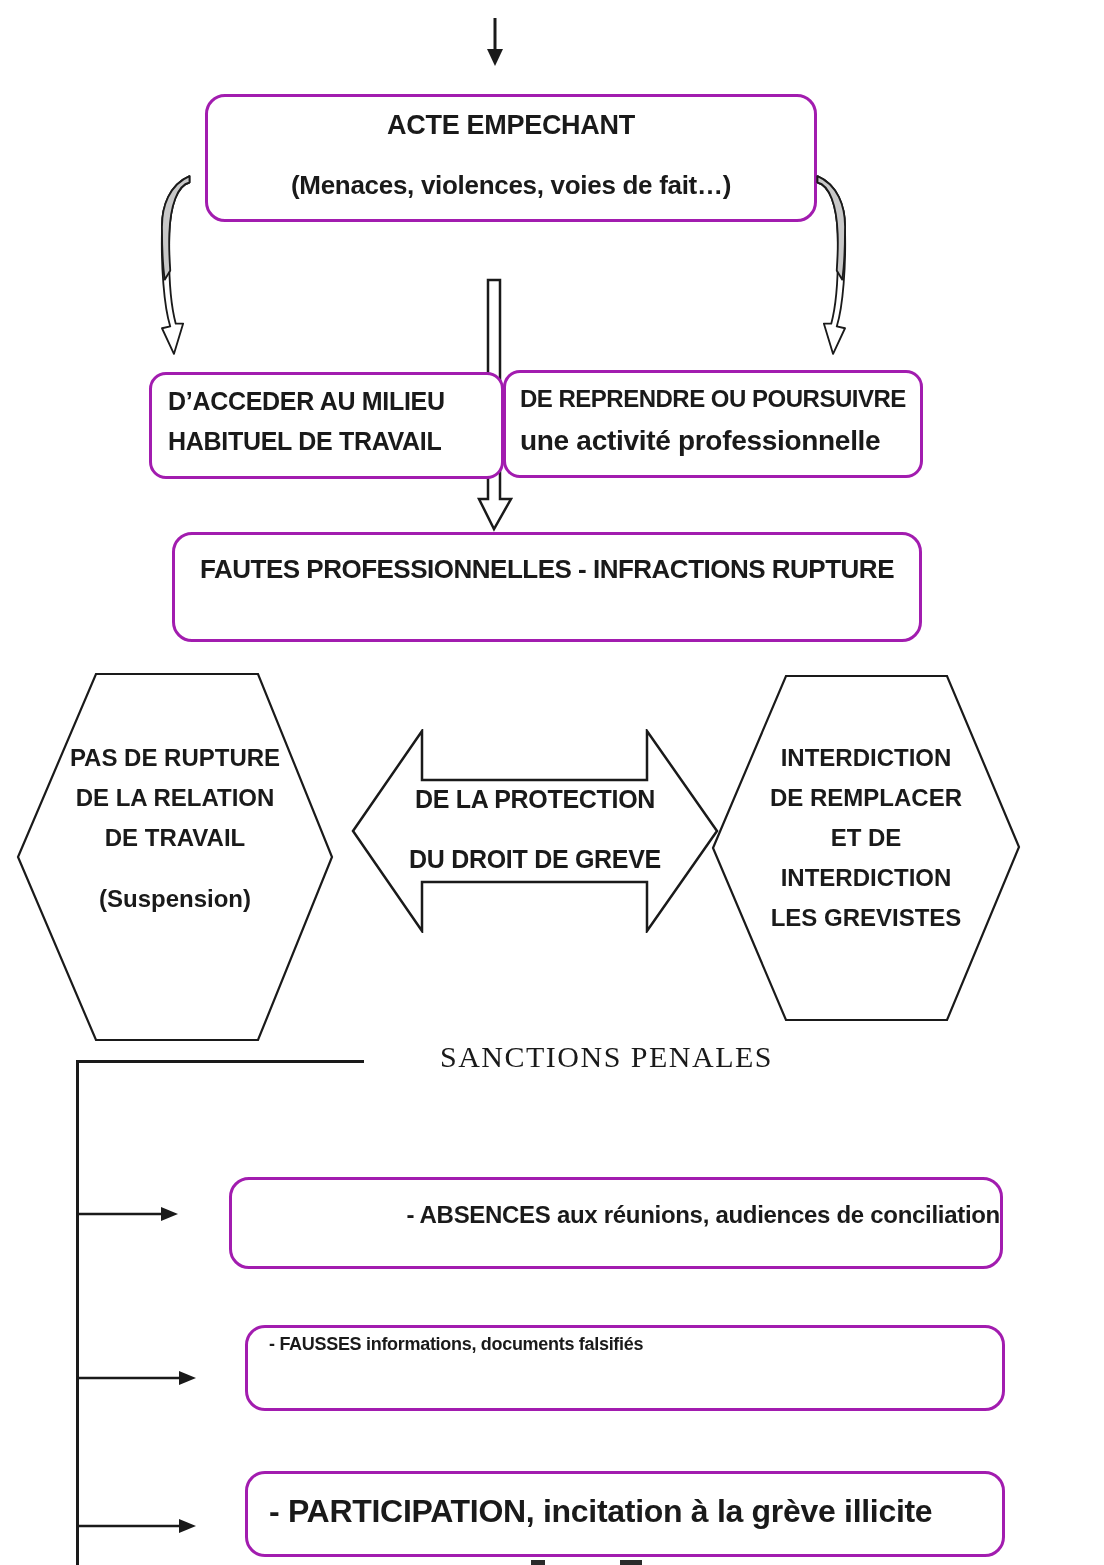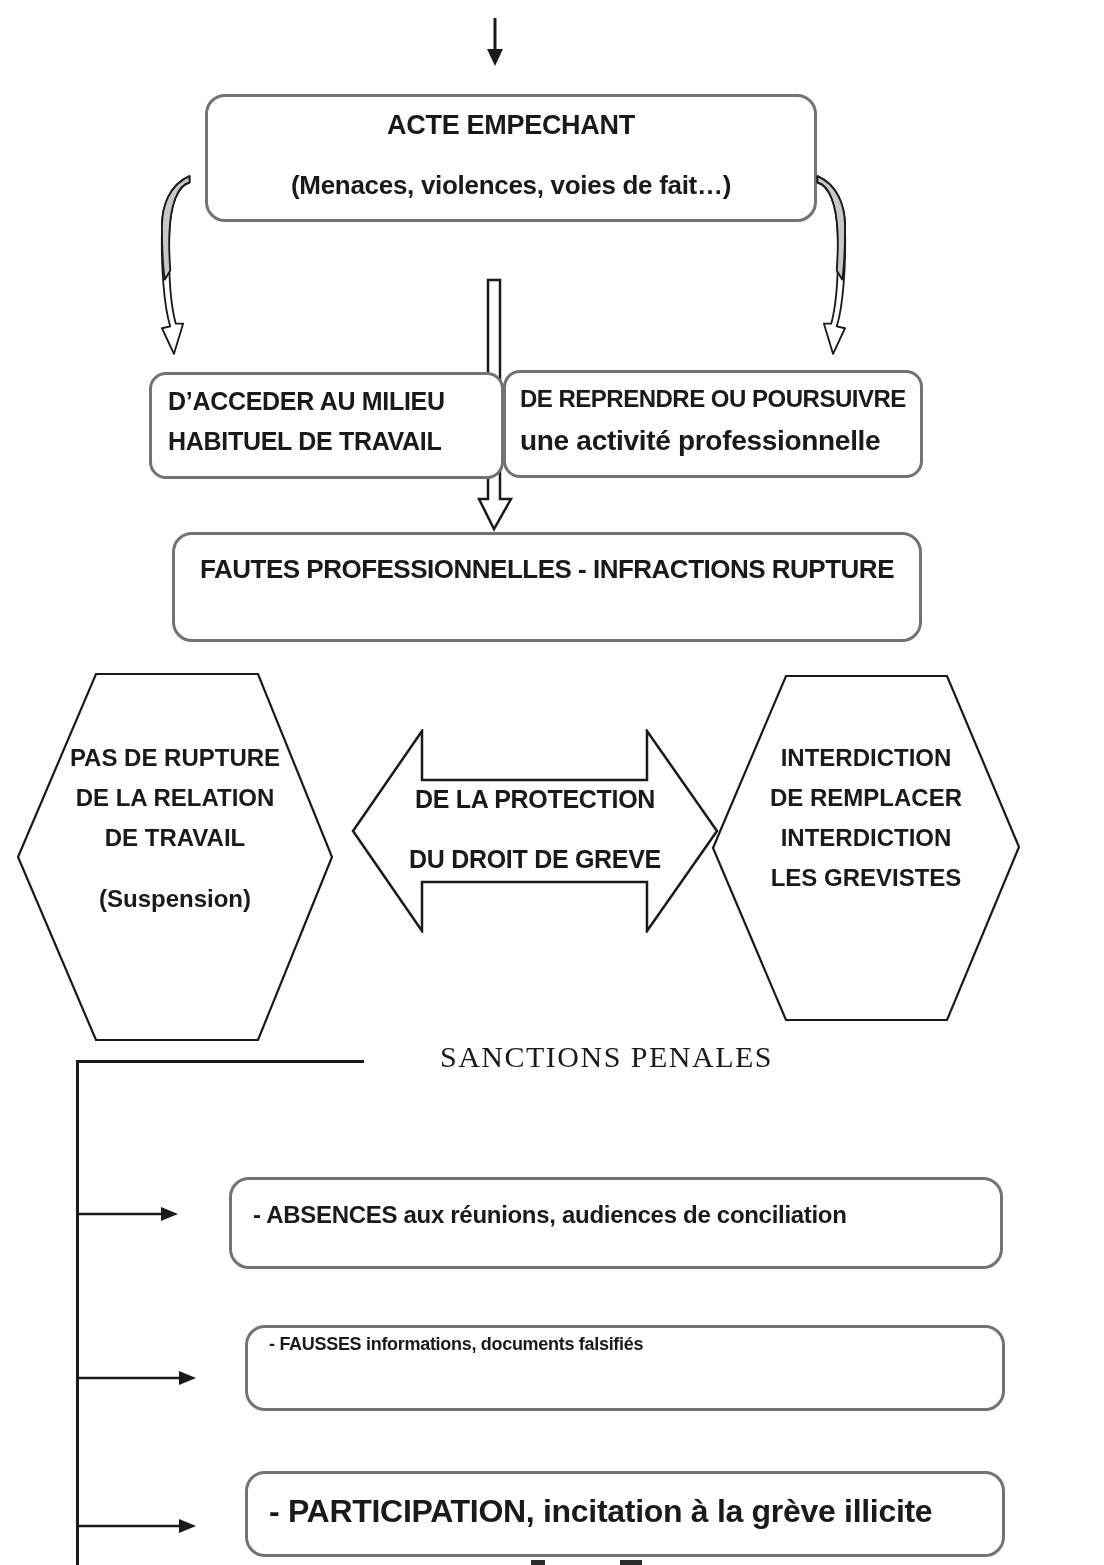--- a/index.html
+++ b/index.html
@@ -2,21 +2,21 @@
 <html><head>
 <meta charset="utf-8">
 <style>
   html,body{margin:0;padding:0;background:#ffffff;}
   #canvas{
     position:relative;width:1104px;height:1565px;background:#ffffff;overflow:hidden;
     font-family:"Liberation Sans",sans-serif;color:#1a1a1a;
   }
   .abs{position:absolute;}
   .rbox{
-    position:absolute;background:#ffffff;border:3px solid #737373;border-radius:20px;
+    position:absolute;background:#ffffff;border:3px solid #a21caf;border-radius:20px;
     box-sizing:border-box;
   }
   .btxt{font-weight:bold;letter-spacing:-0.3px;color:#1a1a1a;}
   .center{text-align:center;}
   svg{display:block;}
   .line{position:absolute;background:#1a1a1a;}
   .hexlabel{position:absolute;text-align:center;font-weight:bold;color:#1a1a1a;}
   .frag{position:absolute;background:#2a2a2a;}
 </style>
 </head>
@@ -77,36 +77,37 @@
   </svg>
   <div class="abs center btxt" style="left:375px;top:785px;width:320px;font-size:25px;">DE LA PROTECTION</div>
   <div class="abs center btxt" style="left:375px;top:845px;width:320px;font-size:25px;">DU DROIT DE GREVE</div>
 
   <svg class="abs" style="left:710px;top:674px;" width="312" height="348" viewBox="0 0 312 348">
     <polygon points="3,174 76,2 237,2 309,173 237,346 76,346" fill="#ffffff" stroke="#1a1a1a" stroke-width="2.2"></polygon>
   </svg>
   <div class="hexlabel" style="left:710px;top:738px;width:312px;font-size:24px;line-height:40px;">
     <div>INTERDICTION</div>
     <div>DE REMPLACER</div>
+    <div>ET DE</div>
     <div>INTERDICTION</div>
     <div>LES GREVISTES</div>
   </div>
 
   <div class="abs" style="left:440px;top:1040px;width:370px;font-family:cursive;font-size:30px;letter-spacing:1.5px;color:#1a1a1a;">SANCTIONS PENALES</div>
 
   <div class="line" style="left:76px;top:1060px;width:288px;height:2.5px;"></div>
   <div class="line" style="left:76px;top:1060px;width:2.5px;height:505px;"></div>
 
   <svg class="abs" style="left:77px;top:1203px;" width="104" height="22" viewBox="0 0 104 22">
     <line x1="0" y1="11" x2="84" y2="11" stroke="#1a1a1a" stroke-width="2.6"></line>
     <polygon points="84,4 84,18 101,11" fill="#1a1a1a"></polygon>
   </svg>
 
   <div class="rbox" style="left:229px;top:1177px;width:774px;height:92px;">
-    <div class="btxt" style="margin:21px 0 0 21px;font-size:24px;">- ABSENCES aux réunions, audiences de conciliation</div>
+    <div class="btxt" style="margin:21px 0 0 21px;font-size:24px;text-align:right;">- ABSENCES aux réunions, audiences de conciliation</div>
   </div>
 
   <svg class="abs" style="left:77px;top:1367px;" width="122" height="22" viewBox="0 0 122 22">
     <line x1="0" y1="11" x2="102" y2="11" stroke="#1a1a1a" stroke-width="2.6"></line>
     <polygon points="102,4 102,18 119,11" fill="#1a1a1a"></polygon>
   </svg>
 
   <div class="rbox" style="left:245px;top:1325px;width:760px;height:86px;">
     <div class="btxt" style="margin:6px 0 0 21px;font-size:18px;">- FAUSSES informations, documents falsifiés</div>
   </div>

